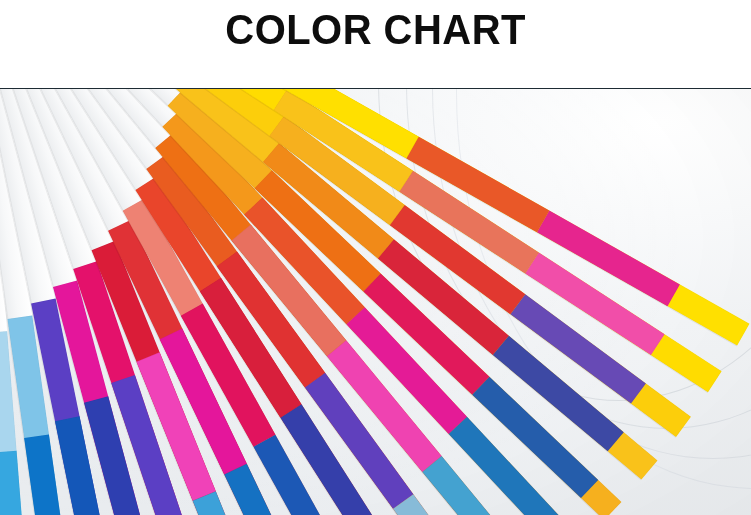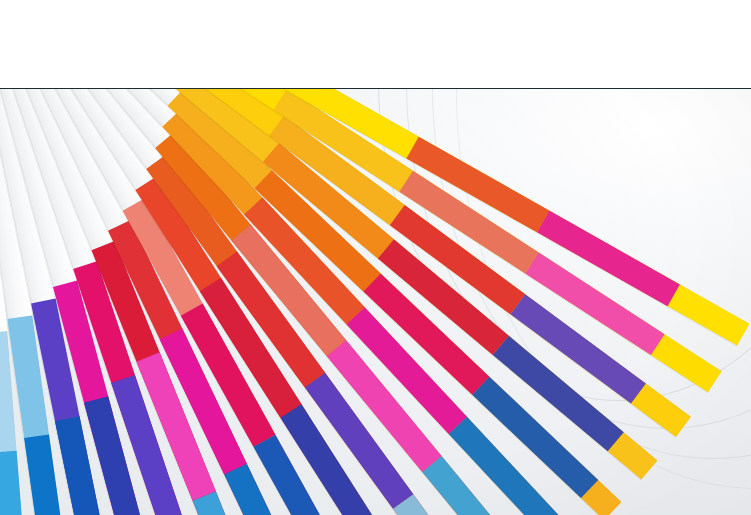--- a/index.html
+++ b/index.html
@@ -166,20 +166,23 @@
       radial-gradient(130% 120% at 20% 35%, rgba(255,255,255,0.10) 0%, rgba(0,0,0,0.00) 55%, rgba(0,0,0,0.055) 100%);
     mix-blend-mode: multiply;
     opacity: 0.85;
   }
 </style>
 </head>
 <body>
 
 <div id="page">
 
+  <div id="header">
+    <div id="page-title">COLOR CHART</div>
+  </div>
 
   <div id="photo">
     <div id="paper-field"></div>
 
     <div class="fan-edge" style="left:378px;  top:-330px; width:480px; height:640px;  border-color:rgba(190,197,205,0.45);"></div>
     <div class="fan-edge" style="left:406px;  top:-352px; width:520px; height:690px;  border-color:rgba(193,200,208,0.40);"></div>
     <div class="fan-edge" style="left:432px;  top:-372px; width:560px; height:740px;  border-color:rgba(196,203,211,0.36);"></div>
     <div class="fan-edge" style="left:456px;  top:-392px; width:600px; height:790px;  border-color:rgba(199,206,214,0.30);"></div>
 
     <div id="fan">

